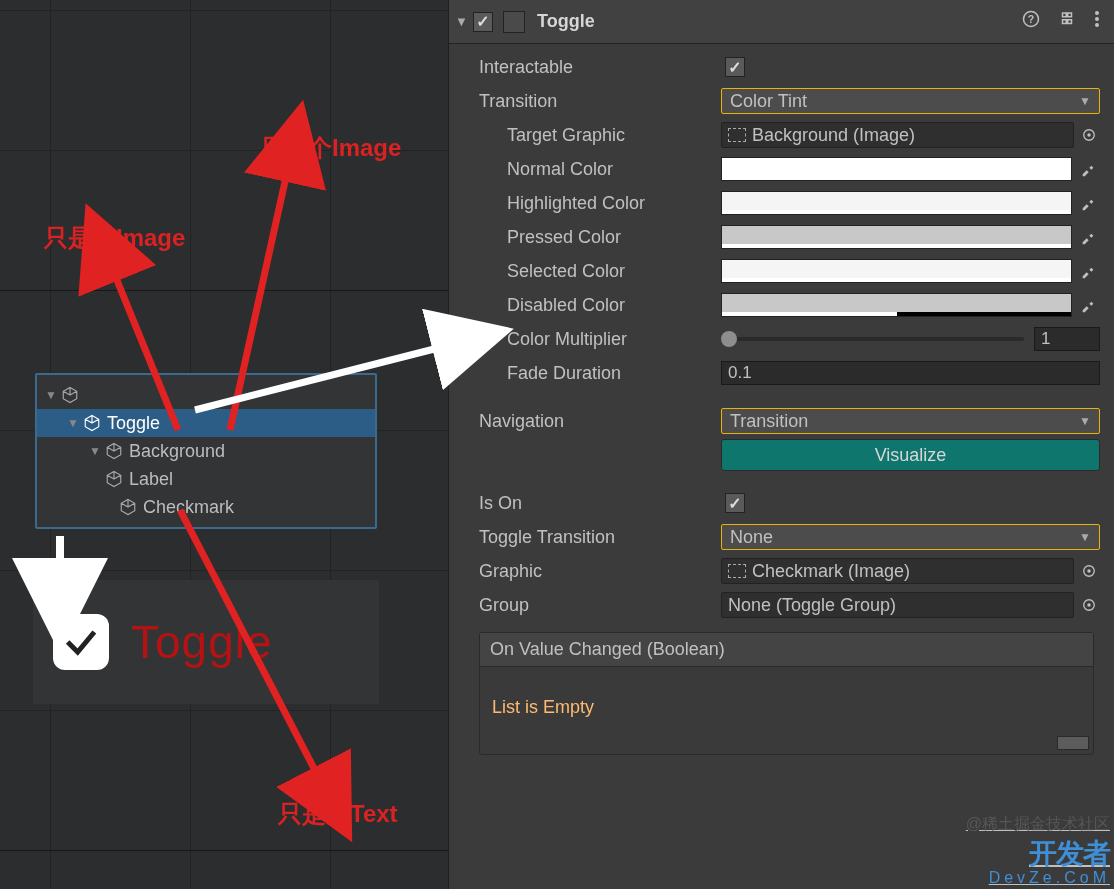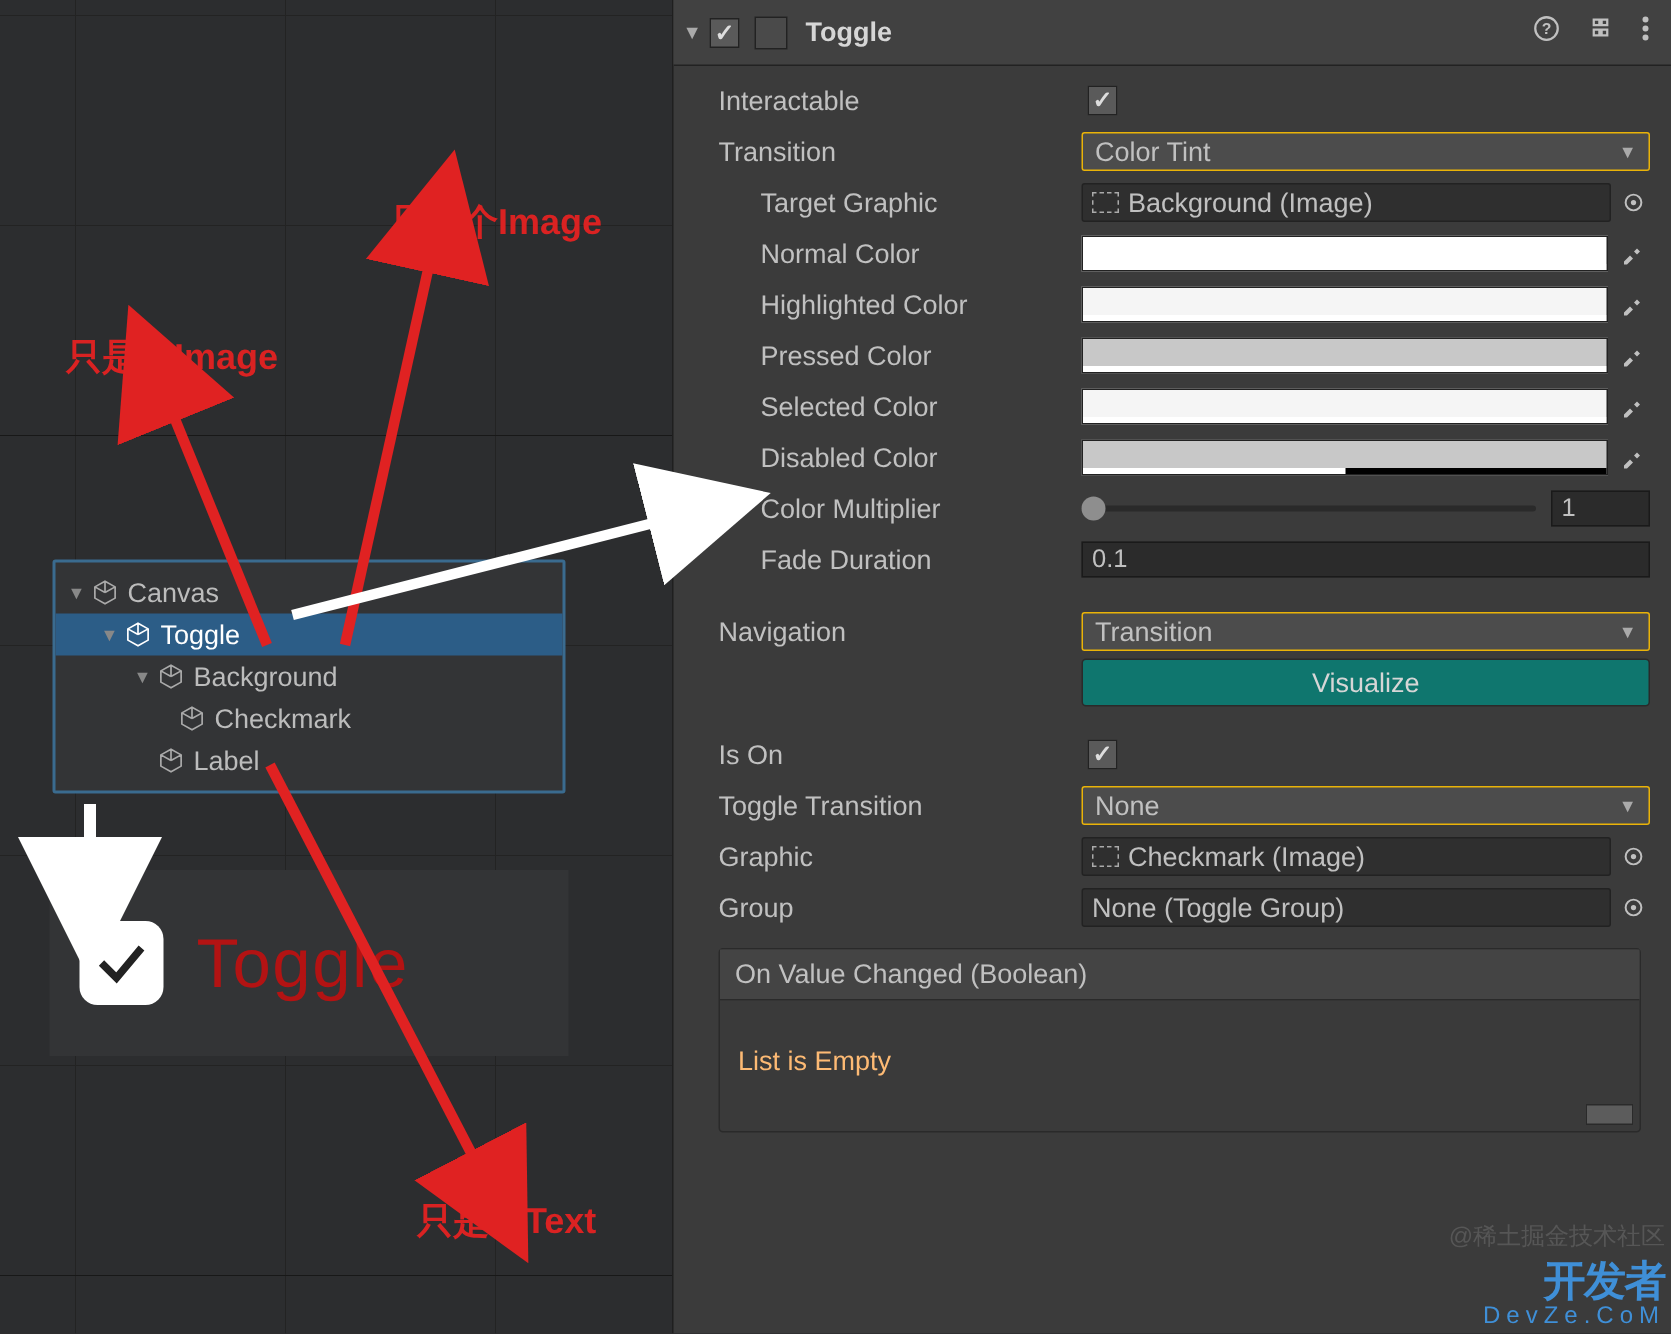--- a/index.html
+++ b/index.html
@@ -305,20 +305,21 @@
     width: 32px; height: 14px;
     background: #5c5c5c;
     border: 1px solid #2a2a2a;
   }
 
   .watermark {
     position: absolute;
     right: 4px;
     bottom: 2px;
     text-align: right;
+    text-decoration: underline;
   }
   .wm1 { color: rgba(90,90,90,0.9); font-size: 16px; }
   .wm2 { color: #3f8fd7; font-size: 28px; font-weight: bold; letter-spacing: -1px; }
   .wm3 { color: #3f8fd7; font-size: 16px; letter-spacing: 4px; margin-top: -4px; }
 
   .spacer { height: 14px; }
 
   
   .arrows {
     position: absolute;
@@ -333,56 +334,55 @@
 <div class="scene-bg"></div>
 
 <div class="hierarchy">
   <div class="hier-row">
     <span class="hier-arrow">▼</span>
     <span class="hier-cube">
       <svg viewBox="0 0 24 24">
           <path d="M12 2 L21 7 L21 17 L12 22 L3 17 L3 7 Z M12 2 L12 12 M12 12 L21 7 M12 12 L3 7" fill="none" stroke="#aaa" stroke-width="1.5"></path>
         </svg>
     </span>
-    <span class="hier-label">Canvas</span>
   </div>
   <div class="hier-row indent-1 selected">
     <span class="hier-arrow">▼</span>
     <span class="hier-cube">
       <svg viewBox="0 0 24 24">
           <path d="M12 2 L21 7 L21 17 L12 22 L3 17 L3 7 Z M12 2 L12 12 M12 12 L21 7 M12 12 L3 7" fill="none" stroke="#fff" stroke-width="1.5"></path>
         </svg>
     </span>
     <span class="hier-label">Toggle</span>
   </div>
   <div class="hier-row indent-2">
     <span class="hier-arrow">▼</span>
     <span class="hier-cube">
       <svg viewBox="0 0 24 24">
           <path d="M12 2 L21 7 L21 17 L12 22 L3 17 L3 7 Z M12 2 L12 12 M12 12 L21 7 M12 12 L3 7" fill="none" stroke="#aaa" stroke-width="1.5"></path>
         </svg>
     </span>
     <span class="hier-label">Background</span>
   </div>
-  <div class="hier-row indent-3">
-    <span class="hier-cube">
-      <svg viewBox="0 0 24 24">
-          <path d="M12 2 L21 7 L21 17 L12 22 L3 17 L3 7 Z M12 2 L12 12 M12 12 L21 7 M12 12 L3 7" fill="none" stroke="#aaa" stroke-width="1.5"></path>
-        </svg>
-    </span>
-    <span class="hier-label">Checkmark</span>
-  </div>
   <div class="hier-row indent-2">
     <span class="hier-arrow" style="visibility:hidden">▼</span>
     <span class="hier-cube">
       <svg viewBox="0 0 24 24">
           <path d="M12 2 L21 7 L21 17 L12 22 L3 17 L3 7 Z M12 2 L12 12 M12 12 L21 7 M12 12 L3 7" fill="none" stroke="#aaa" stroke-width="1.5"></path>
         </svg>
     </span>
     <span class="hier-label">Label</span>
+  </div>
+  <div class="hier-row indent-3">
+    <span class="hier-cube">
+      <svg viewBox="0 0 24 24">
+          <path d="M12 2 L21 7 L21 17 L12 22 L3 17 L3 7 Z M12 2 L12 12 M12 12 L21 7 M12 12 L3 7" fill="none" stroke="#aaa" stroke-width="1.5"></path>
+        </svg>
+    </span>
+    <span class="hier-label">Checkmark</span>
   </div>
 </div>
 
 <div class="toggle-preview">
   <div class="toggle-check">
     <svg viewBox="0 0 24 24">
         <path d="M4 12 L10 18 L20 6" fill="none" stroke="#222" stroke-width="3"></path>
       </svg>
   </div>
   <div class="toggle-text">Toggle</div>

